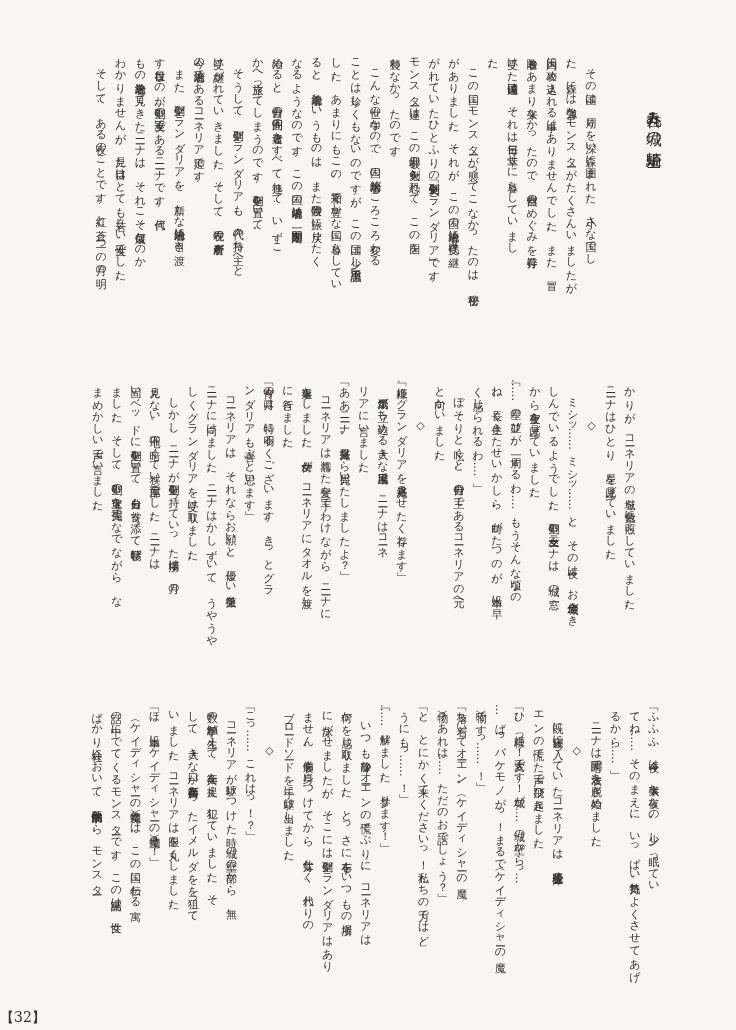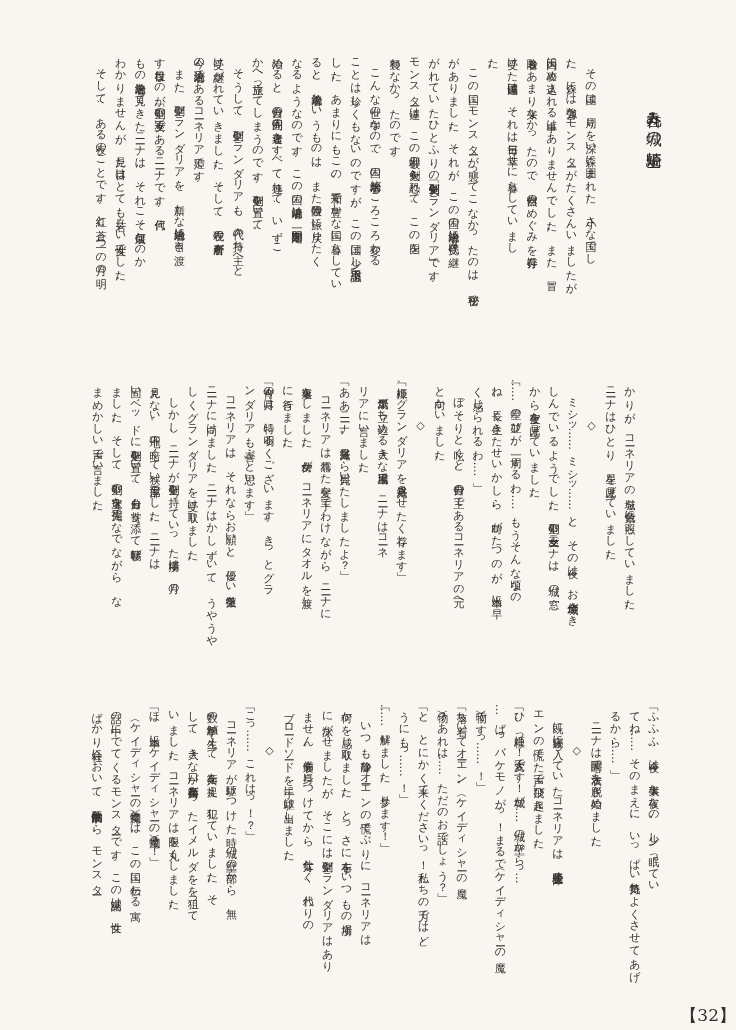--- a/index.html
+++ b/index.html
@@ -39,22 +39,22 @@
   .band-1{top:50px;right:136px;height:302px;}
   .band-1 .tline{line-height:19.6px;}
   .band-2{top:379px;right:97px;height:286px;}
   .band-2 .tline{line-height:19.0px;}
   .band-3{top:704px;right:73px;height:296px;}
   .band-3 .tline{line-height:19.2px;}
   .tline.brk{text-indent:40px;}
   .pagenum{
     position:absolute;
     left:0;right:0;bottom:3px;
-    text-align:right;
-    font-size:17px;
+    text-align:left;
+    font-size:14px;
     color:#35302c;
   }
 </style>
 </head>
 <body>
 
 <div class="page">
 
   <div class="vtitle">丸呑み城の姫騎士</div>
 

